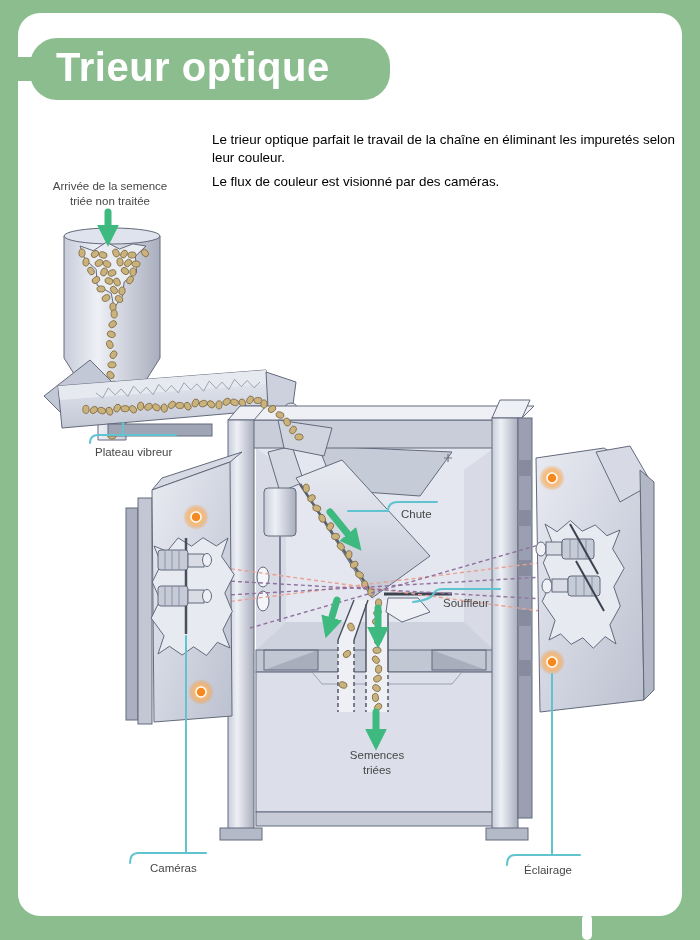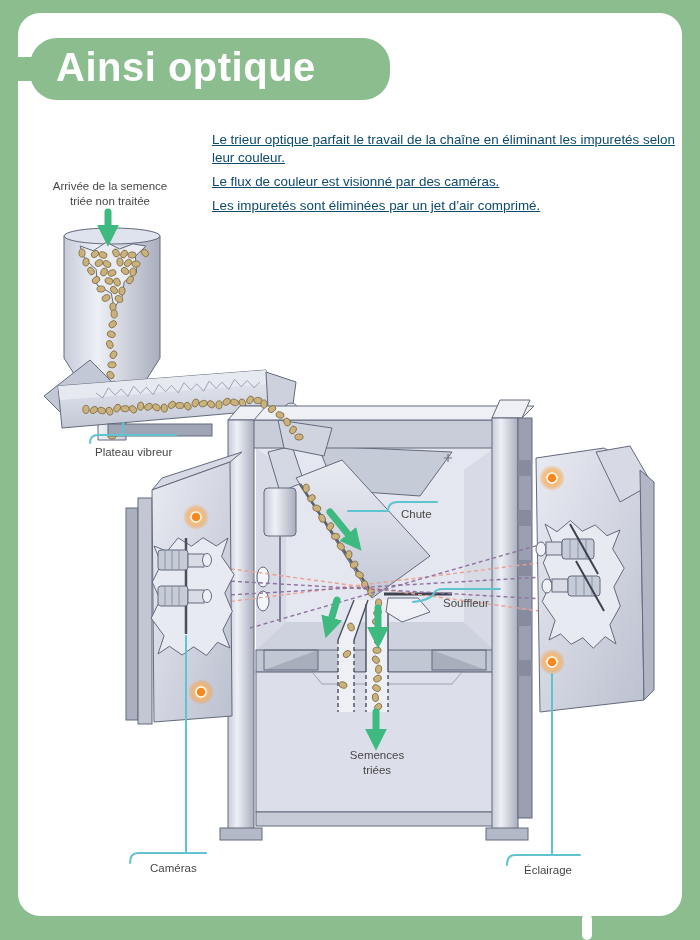--- a/index.html
+++ b/index.html
@@ -1,21 +1,21 @@
 <!DOCTYPE html>
 <html style="--frame-green: #8cbd8f; --arrow-green: #3eb980; --callout-teal: #5fc4cf; --light-orange: #f5891f; --sight-salmon: #e9a193; --sight-purple: #90719f; --grain: #c9b27c;"><head>
 <meta charset="utf-8">
 <style>
   html,body{margin:0;padding:0;}
   .page{position:relative;width:700px;height:940px;background:var(--frame-green,#8cbd8f);overflow:hidden;font-family:"Liberation Sans",sans-serif;}
   .content{position:absolute;left:18px;top:13px;right:18px;bottom:24px;background:#ffffff;border-radius:22px;}
   .banner{position:absolute;left:30px;top:38px;width:360px;height:62px;background:var(--frame-green,#8cbd8f);border-radius:27px;display:flex;align-items:center;}
   .banner-bridge{position:absolute;left:12px;top:57px;width:24px;height:24px;background:var(--frame-green,#8cbd8f);}
   .banner h1{margin:0;padding:0 10px 4px 26px;font-size:40px;font-weight:bold;color:#ffffff;letter-spacing:0.5px;white-space:nowrap;}
-  .intro{position:absolute;left:212px;top:131px;width:474px;color:#0c4a6e;font-size:13.4px;line-height:18px;text-decoration:underline;}
+  .intro{position:absolute;left:212px;top:131px;width:474px;color:#000000;font-size:13.4px;line-height:18px;}
   .intro p{margin:0 0 6px 0;}
   .bottom-notch{position:absolute;left:582px;top:914px;width:10px;height:26px;background:#ffffff;border-radius:5px;}
   svg.diagram{position:absolute;left:0;top:0;}
   
   .mf{stroke:#636a7c;stroke-width:1;}
   .thin{stroke:#8d93a4;stroke-width:0.8;fill:none;}
   .grainG ellipse{fill:var(--grain,#c9b27c);stroke:#7f6a40;stroke-width:0.8;}
   .teal{stroke:var(--callout-teal,#5fc4cf);stroke-width:2;fill:none;stroke-linecap:round;}
   .garrow{stroke:var(--arrow-green,#3eb980);stroke-width:7;fill:none;stroke-linecap:round;}
   #ah path{fill:var(--arrow-green,#3eb980);}
@@ -27,26 +27,25 @@
   .glow{fill:url(#gGlow);}
   .lightcore{fill:var(--light-orange,#f5891f);stroke:#ffffff;stroke-width:1.5;}
 </style>
 </head>
 <body>
 
 <div class="page">
   <div class="content"></div>
   <div class="banner-bridge"></div>
   <div class="banner">
-    <h1>Ainsi optique</h1>
+    <h1>Trieur optique</h1>
   </div>
   <div class="intro">
     <p>Le trieur optique parfait le travail de la chaîne en éliminant les impuretés selon leur couleur.</p>
     <p>Le flux de couleur est visionné par des caméras.</p>
-    <p>Les impuretés sont éliminées par un jet d’air comprimé.</p>
   </div>
 
   <svg class="diagram" width="700" height="940" viewBox="0 0 700 940">
     <defs>
       <linearGradient id="gV" x1="0" y1="0" x2="0" y2="1">
         <stop offset="0" stop-color="#e9ebf2"></stop>
           <stop offset="1" stop-color="#c3c8d6"></stop>
       </linearGradient>
       <linearGradient id="gH" x1="0" y1="0" x2="1" y2="0">
         <stop offset="0" stop-color="#c7ccd9"></stop>

